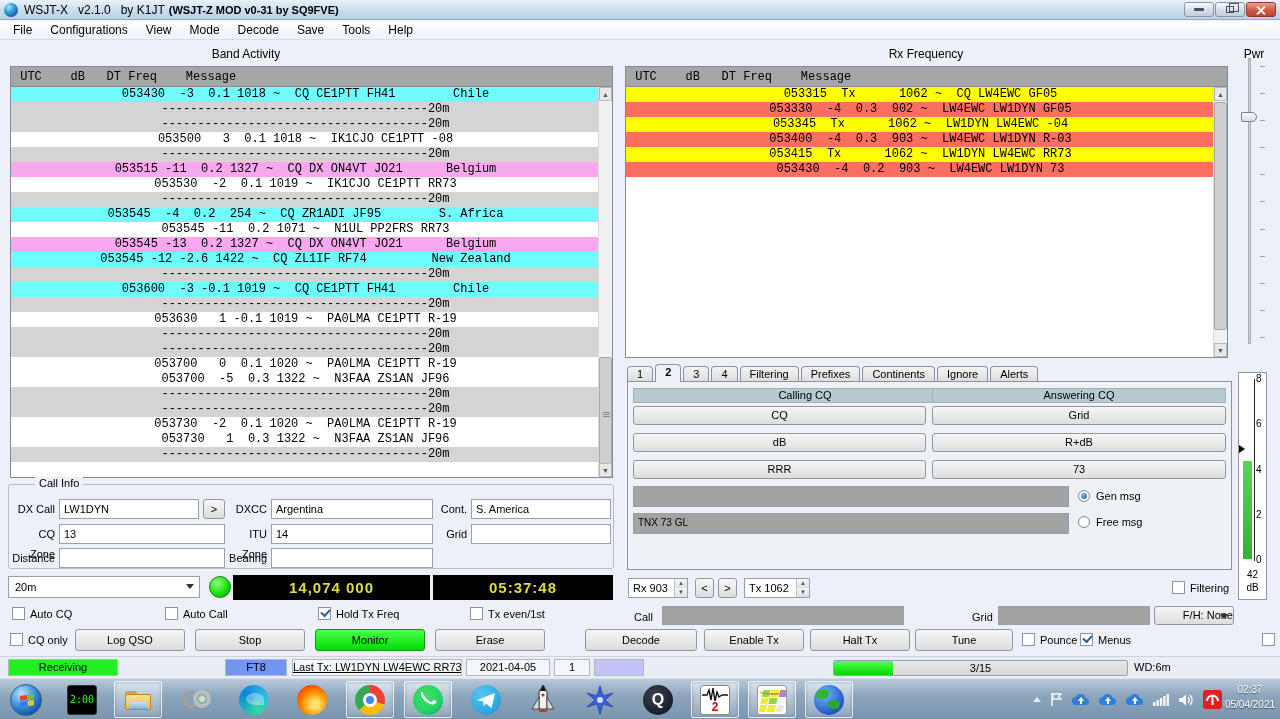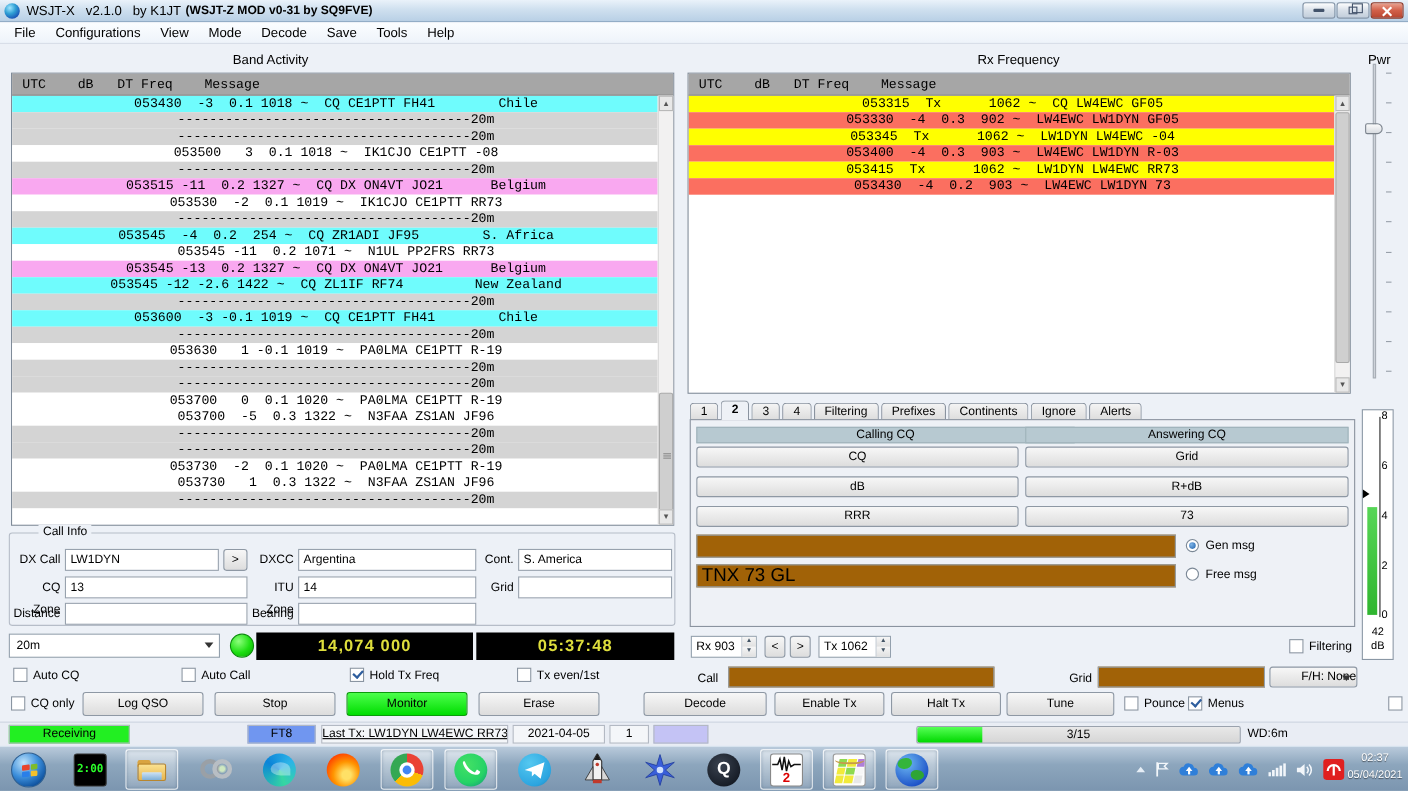--- a/index.html
+++ b/index.html
@@ -62,21 +62,21 @@
   .tab { border:1px solid #8a939f; border-bottom:none; border-radius:4px 4px 0 0;
     background:linear-gradient(#f4f4f4,#dcdcdc); padding:1px 9px; margin-right:2px; font-size:11px; height:16px; }
   .tab.active { background:#eef1f6; height:18px; position:relative; z-index:2; font-weight:bold; }
 
   
   .cq-frame { position:absolute; left:627px; top:381px; width:605px; height:189px; border:1px solid #8a939f; background:#eef1f6; }
   .cq-head { position:absolute; top:6px; height:15px; background:#b7c9d1; border:1px solid #9fb2ba;
     text-align:center; font-size:11px; line-height:13px; }
   .qbtn { position:absolute; height:19px; border:1px solid #8e98a4; border-radius:3px;
     background:linear-gradient(#f7f7f7,#dddddd); text-align:center; font-size:11px; line-height:17px; }
-  .field { position:absolute; background:#a16207; border:1px solid #93a0ad; font-size:17px; line-height:18px; padding-left:4px; }
+  .field { position:absolute; background:#a3a3a3; border:1px solid #93a0ad; font-size:10px; line-height:18px; padding-left:4px; }
   .combo-arrow { position:absolute; right:5px; top:7px; width:0; height:0;
     border-left:4px solid transparent; border-right:4px solid transparent; border-top:5px solid #333; }
   .radio { position:absolute; width:12px; height:12px; border:1px solid #7b8896; border-radius:50%; background:#fff; }
   .radio.sel::after { content:""; position:absolute; left:2px; top:2px; width:6px; height:6px; border-radius:50%;
     background:radial-gradient(circle at 35% 35%, #7db4e8, #1f5fa8); }
   .rlabel { position:absolute; font-size:11px; line-height:14px; }
 
   
   .spin { position:absolute; height:20px; background:#fff; border:1px solid #93a0ad; font-size:11px; line-height:18px; padding-left:4px; }
   .spin .arrows { position:absolute; right:0; top:0; width:13px; height:18px; border-left:1px solid #b9c2cc;
@@ -439,21 +439,21 @@
         <div class="flag">
             <i style="background:#e8442c;"></i>
             <i style="background:#7fbb2a;"></i>
             <i style="background:#2a7fe8;"></i>
             <i style="background:#f4c12c;"></i>
           </div>
       </div>
     </div>
     <div class="tbslot" style="left:58px;">
       <div class="ic sq" style="background:#000; border:1px solid #333;">
-        <div style="color:#2bff2b; font-family:'DejaVu Sans Mono',monospace; font-weight:bold; font-size:10px; text-align:center; line-height:28px;">2:00</div>
+        <div style="color:#2bff2b; font-family:'DejaVu Sans Mono',monospace; font-weight:normal; font-size:10px; text-align:center; line-height:28px;">2:00</div>
       </div>
     </div>
     <div class="tbslot open" style="left:114px;">
       <div class="ic">
         <div style="position:absolute; left:2px; top:6px; width:12px; height:6px; background:#d9a441; border-radius:2px 2px 0 0;"></div>
         <div style="position:absolute; left:2px; top:9px; width:26px; height:16px; background:linear-gradient(#fbe291,#e8b54d); border:1px solid #b8862e; border-radius:2px;"></div>
         <div style="position:absolute; left:6px; top:17px; width:18px; height:7px; background:linear-gradient(#cfe3f5,#7fb0d8); border-radius:1px;"></div>
       </div>
     </div>
     <div class="tbslot" style="left:172px;">

